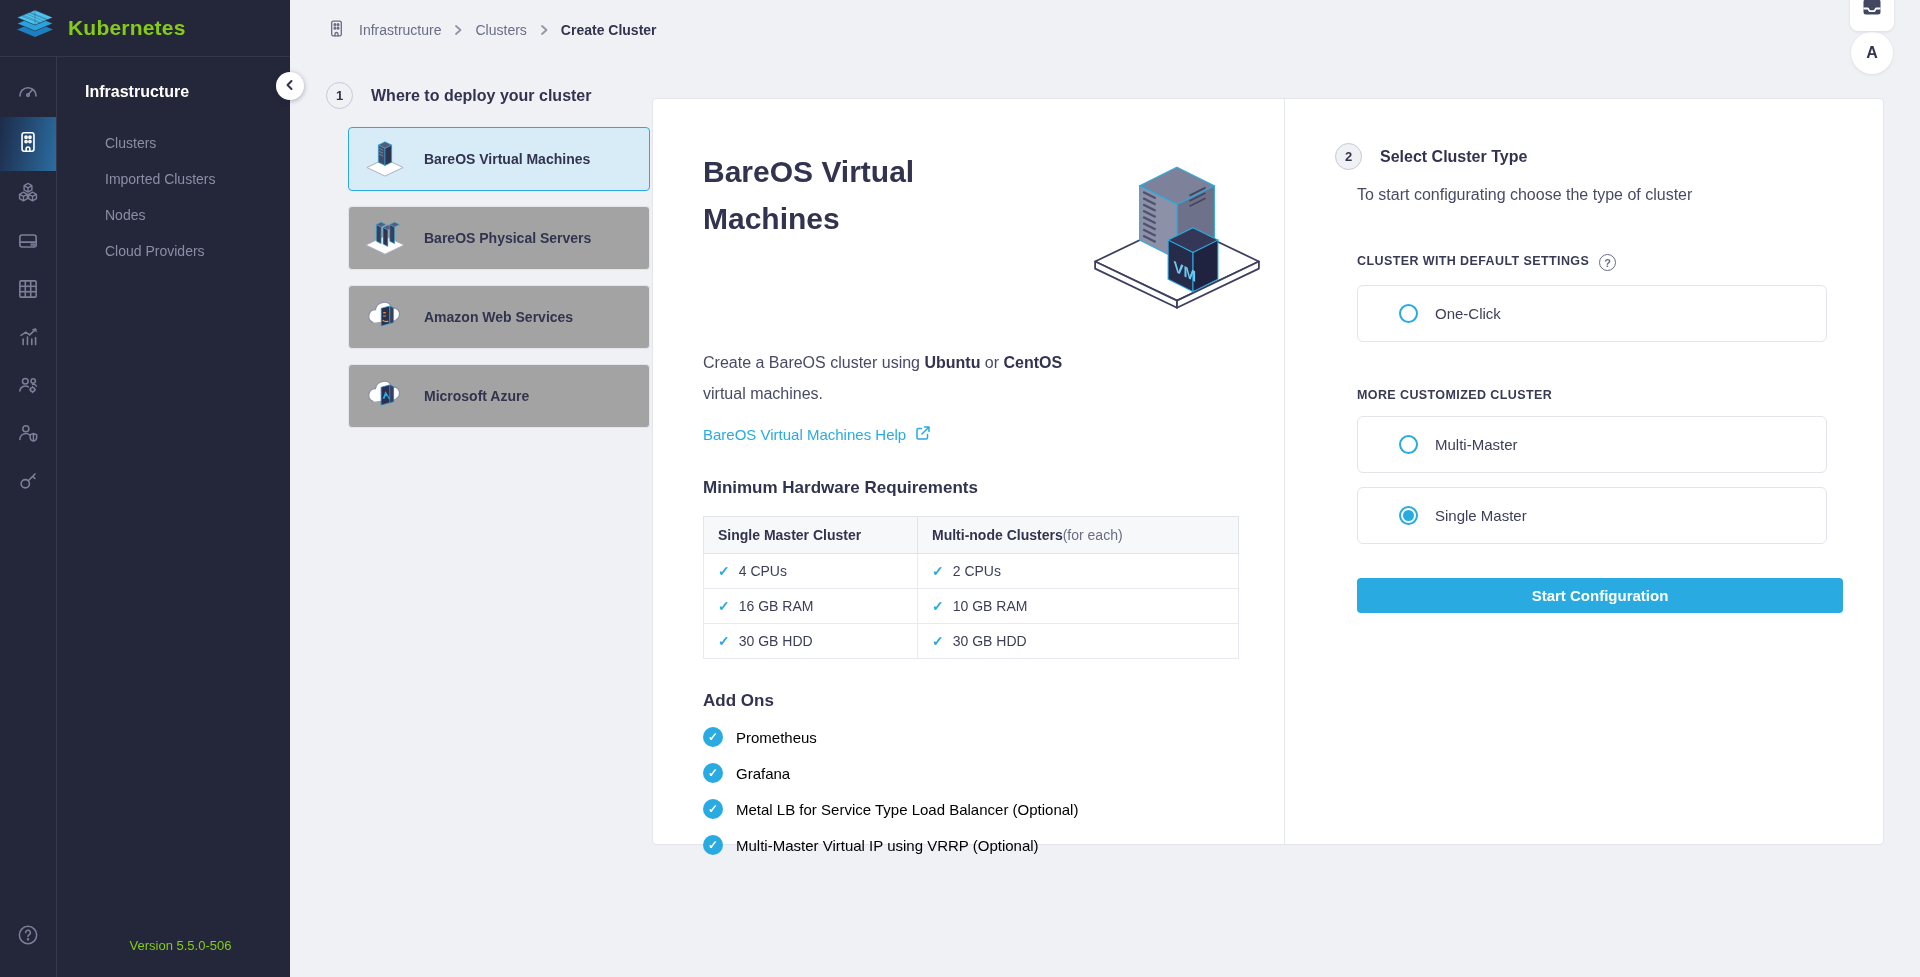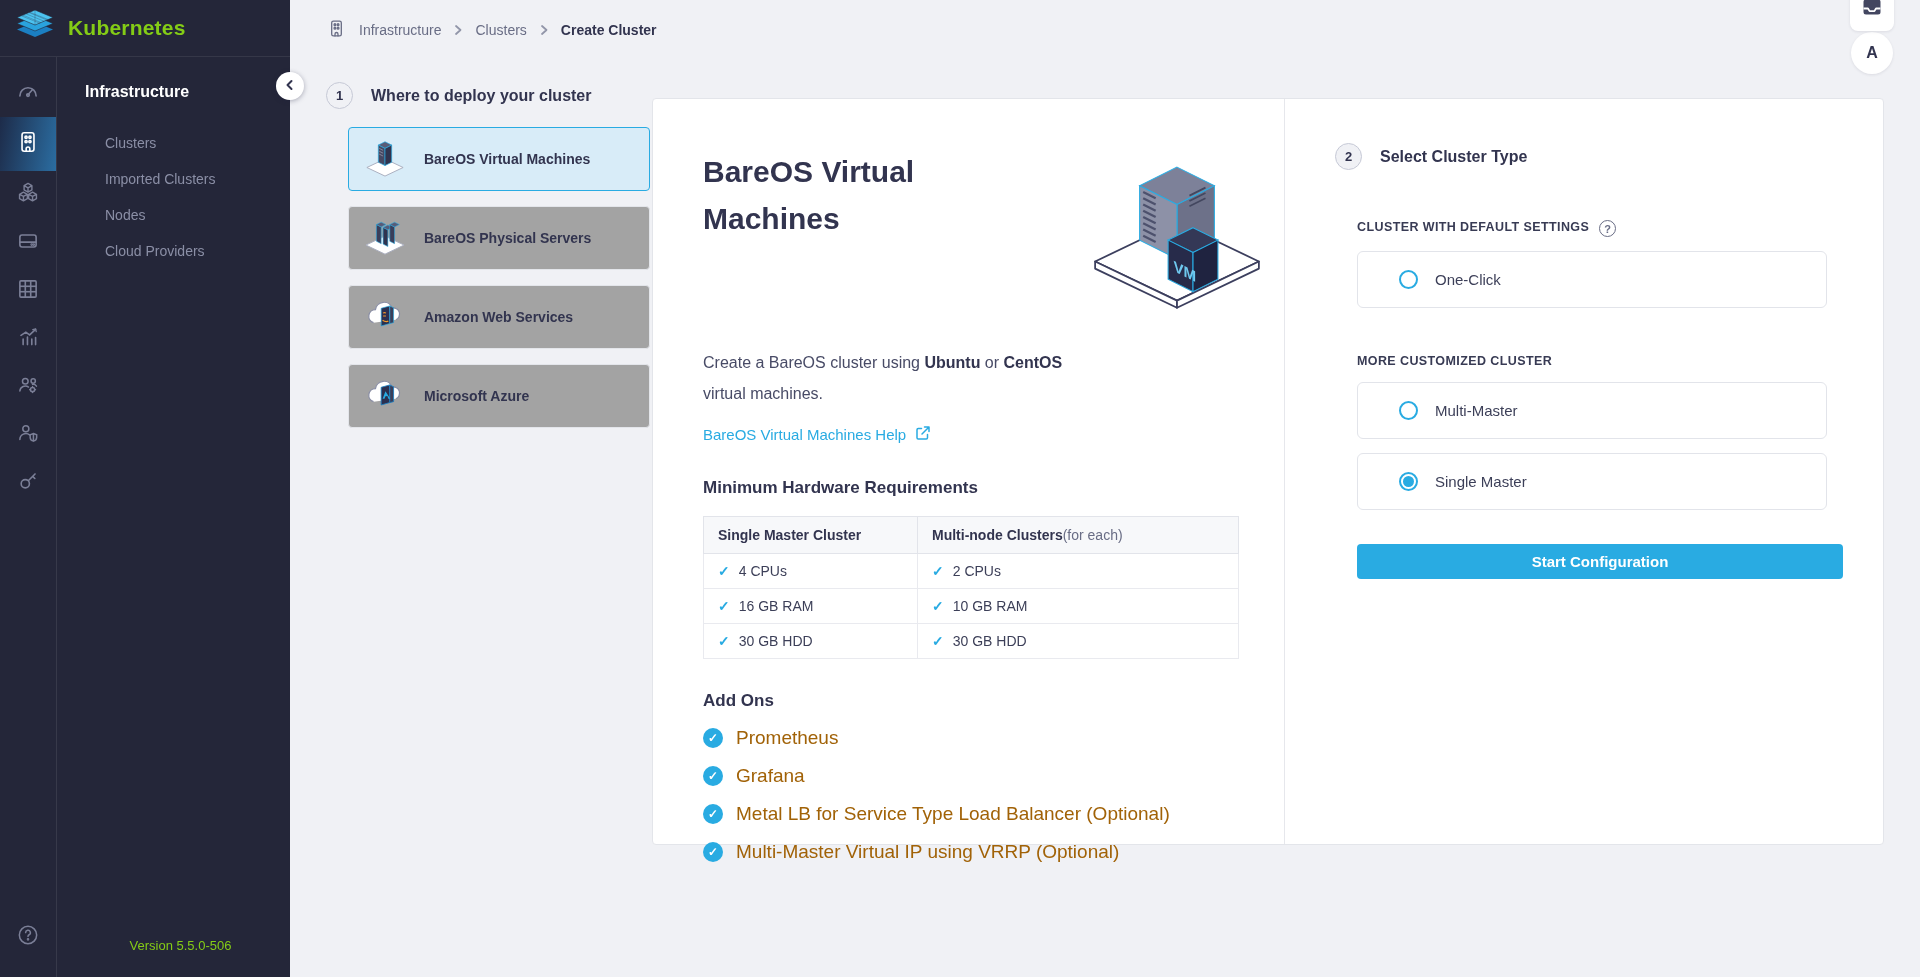--- a/index.html
+++ b/index.html
@@ -64,21 +64,21 @@
   .req-table { margin-top:18px; width:536px; border:1px solid #e2e4ea; border-collapse:collapse; }
   .req-table th { background:#f7f8fa; text-align:left; font-size:14px; font-weight:700; color:#32344f; padding:10px 14px; border:1px solid #e2e4ea; }
   .req-table th .light { font-weight:400; color:#696d85; }
   .req-table td { font-size:14px; color:#3c3f58; padding:9px 14px; border:1px solid #e9eaef; }
   .req-table th:first-child, .req-table td:first-child { width:40%; }
   .cell-check { color:#29abe2; font-weight:700; margin-right:9px; }
   .addons-heading { margin-top:32px; font-size:17px; font-weight:700; color:#32344f; }
   .addon-row { display:flex; align-items:center; gap:13px; margin-top:16px; }
   .addon-check { width:20px; height:20px; border-radius:50%; background:#29abe2; color:#fff; font-size:12px; font-weight:700;
     display:flex; align-items:center; justify-content:center; cursor:pointer; flex-shrink:0; }
-  .addon-label { font-size:19px; color:#a16207; }
+  .addon-label { font-size:15px; color:#000000; }
   
   .panel-right { flex:1; padding:44px 40px 0 50px; }
   .step2-sub { margin-top:16px; margin-left:22px; font-size:16px; color:#484b66; }
   .group-label { display:flex; gap:10px; margin-left:22px; font-size:12.5px; font-weight:700; letter-spacing:0.4px; color:#383b54; }
   .group-label.first { margin-top:50px; }
   .group-label.second { margin-top:46px; }
   .radio-card { margin:14px 16px 0 22px; height:57px; background:#fff; border:1px solid #e2e4ea; border-radius:6px;
     display:flex; align-items:center; gap:17px; padding-left:41px; cursor:pointer; }
   .radio { width:19px; height:19px; border-radius:50%; border:2px solid #29abe2; background:#fff; display:flex; align-items:center; justify-content:center; flex-shrink:0; }
   .radio.checked::after { content:""; width:11px; height:11px; border-radius:50%; background:#29abe2; }
@@ -408,20 +408,21 @@
           <span class="addon-check">✓</span>
           <span class="addon-label">Multi-Master Virtual IP using VRRP (Optional)</span>
         </div>
       </div>
 
       <div class="panel-right">
         <div class="step-header" style="margin:0;">
           <div class="step-circle">2</div>
           <div class="step-title">Select Cluster Type</div>
         </div>
+        <p class="step2-sub">To start configurating choose the type of cluster</p>
 
         <div class="group-label first">
           <span>CLUSTER WITH DEFAULT SETTINGS</span>
           <span class="help-circle">?</span>
         </div>
 
         <div class="radio-card">
           <span class="radio"></span>
           <span class="radio-label">One-Click</span>
         </div>

